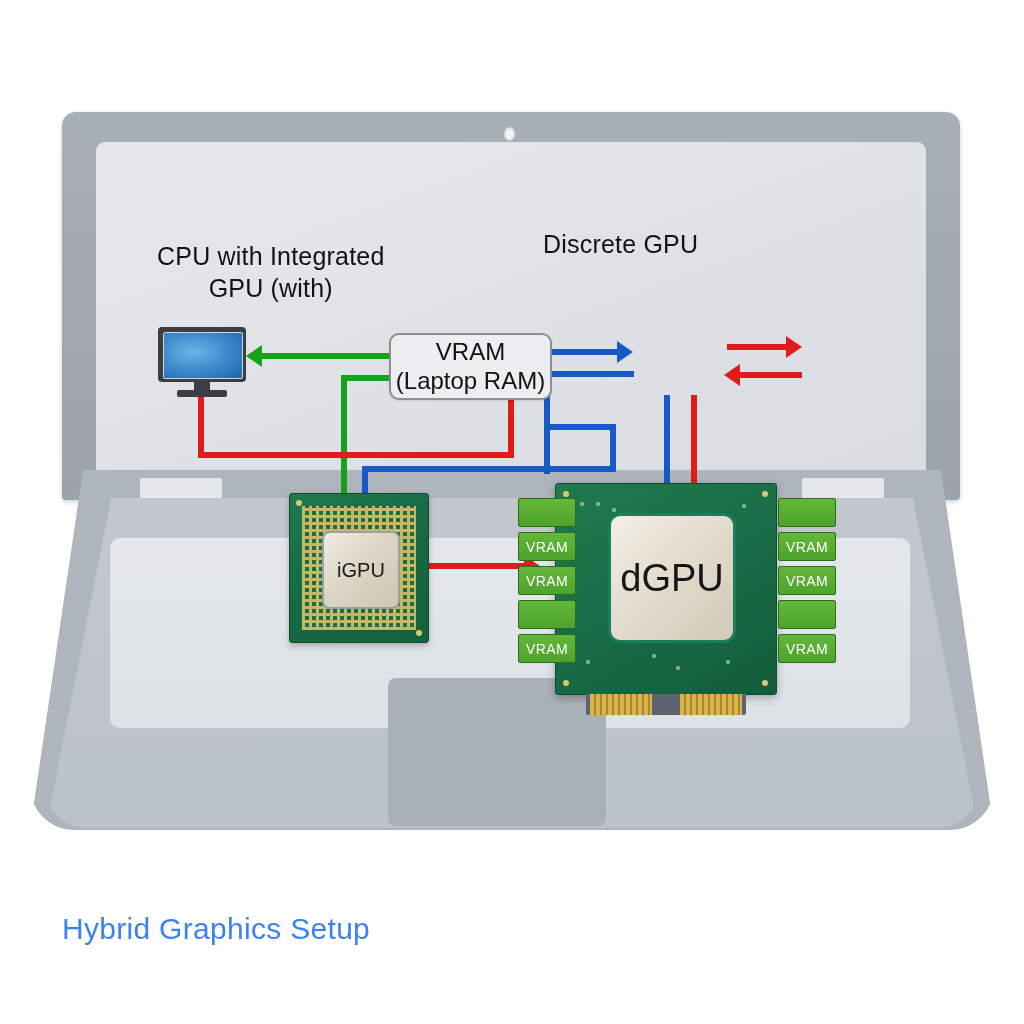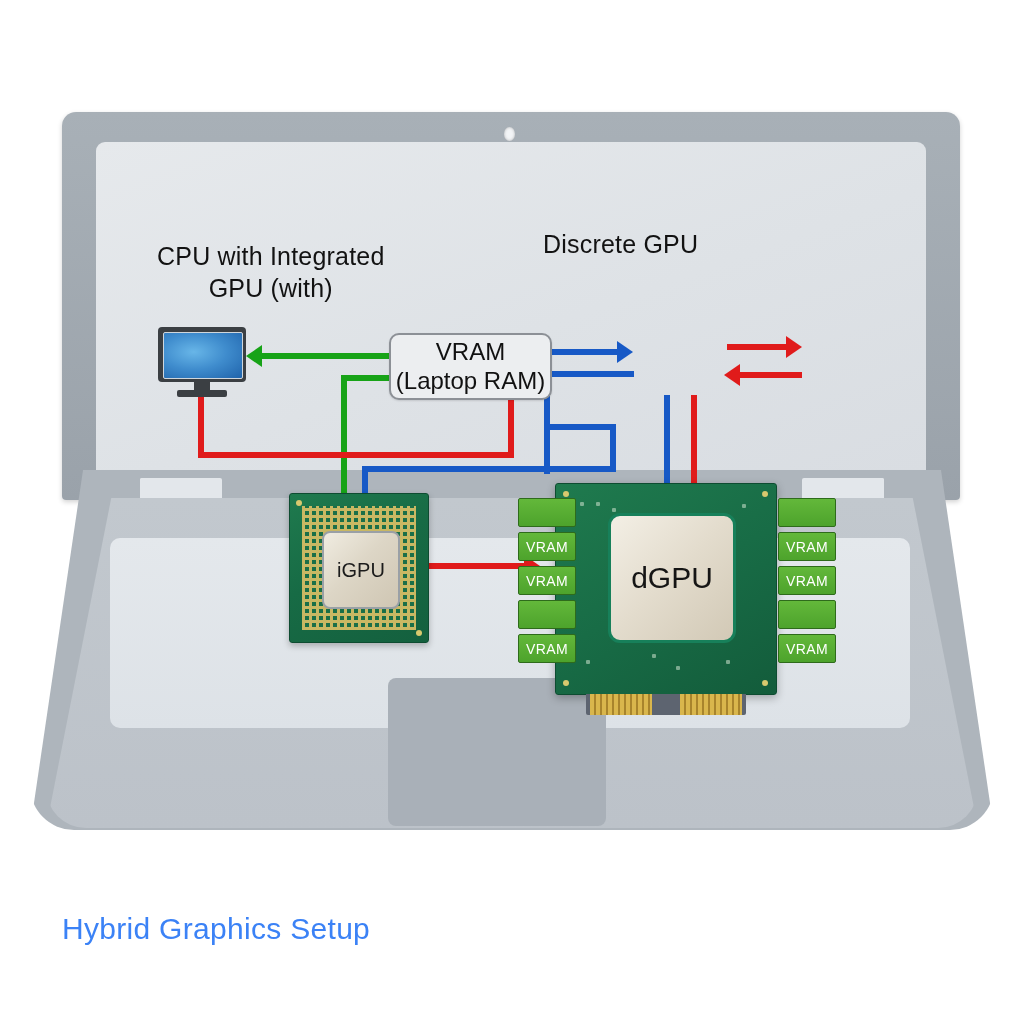--- a/index.html
+++ b/index.html
@@ -109,21 +109,21 @@
   #igpu-die{left:32px;top:37px;width:74px;height:74px;font-size:20px;color:#1b1b1b;}
   .chip-corner{position:absolute;width:6px;height:6px;border-radius:50%;background:#d8c96e;}
 
   #dgpu{position:absolute;left:555px;top:483px;width:220px;height:210px;
     background:linear-gradient(150deg,#1f7a4e 0%,#186c46 50%,#135c3b 100%);
     border:1px solid #0e4c31;border-radius:3px;
     box-shadow:0 3px 8px rgba(0,0,0,.28);}
   #dgpu-die{position:absolute;left:52px;top:29px;width:122px;height:124px;
     background:linear-gradient(135deg,#f3efe5 0%,#e3dccd 48%,#d2c9b6 100%);
     border:3px solid #17805a;border-radius:12px;
-    display:flex;align-items:center;justify-content:center;font-size:30px;color:#151515;}
+    display:flex;align-items:center;justify-content:center;font-size:38px;color:#151515;}
   .vram-col{position:absolute;top:498px;width:56px;}
   #vram-left{left:518px;}
   #vram-right{left:778px;}
   .vram-chip{position:relative;width:56px;height:27px;margin-bottom:5px;
     background:linear-gradient(180deg,#63b83a 0%,#4da32c 100%);
     border:1px solid #2e6b1b;border-radius:2px;
     display:flex;align-items:center;justify-content:center;
     color:#fff;font-size:14px;letter-spacing:.4px;}
   .edge{position:absolute;left:30px;top:210px;width:160px;height:21px;background:#5d6470;border-radius:0 0 2px 2px;}
   .gold{position:absolute;top:0;height:21px;

